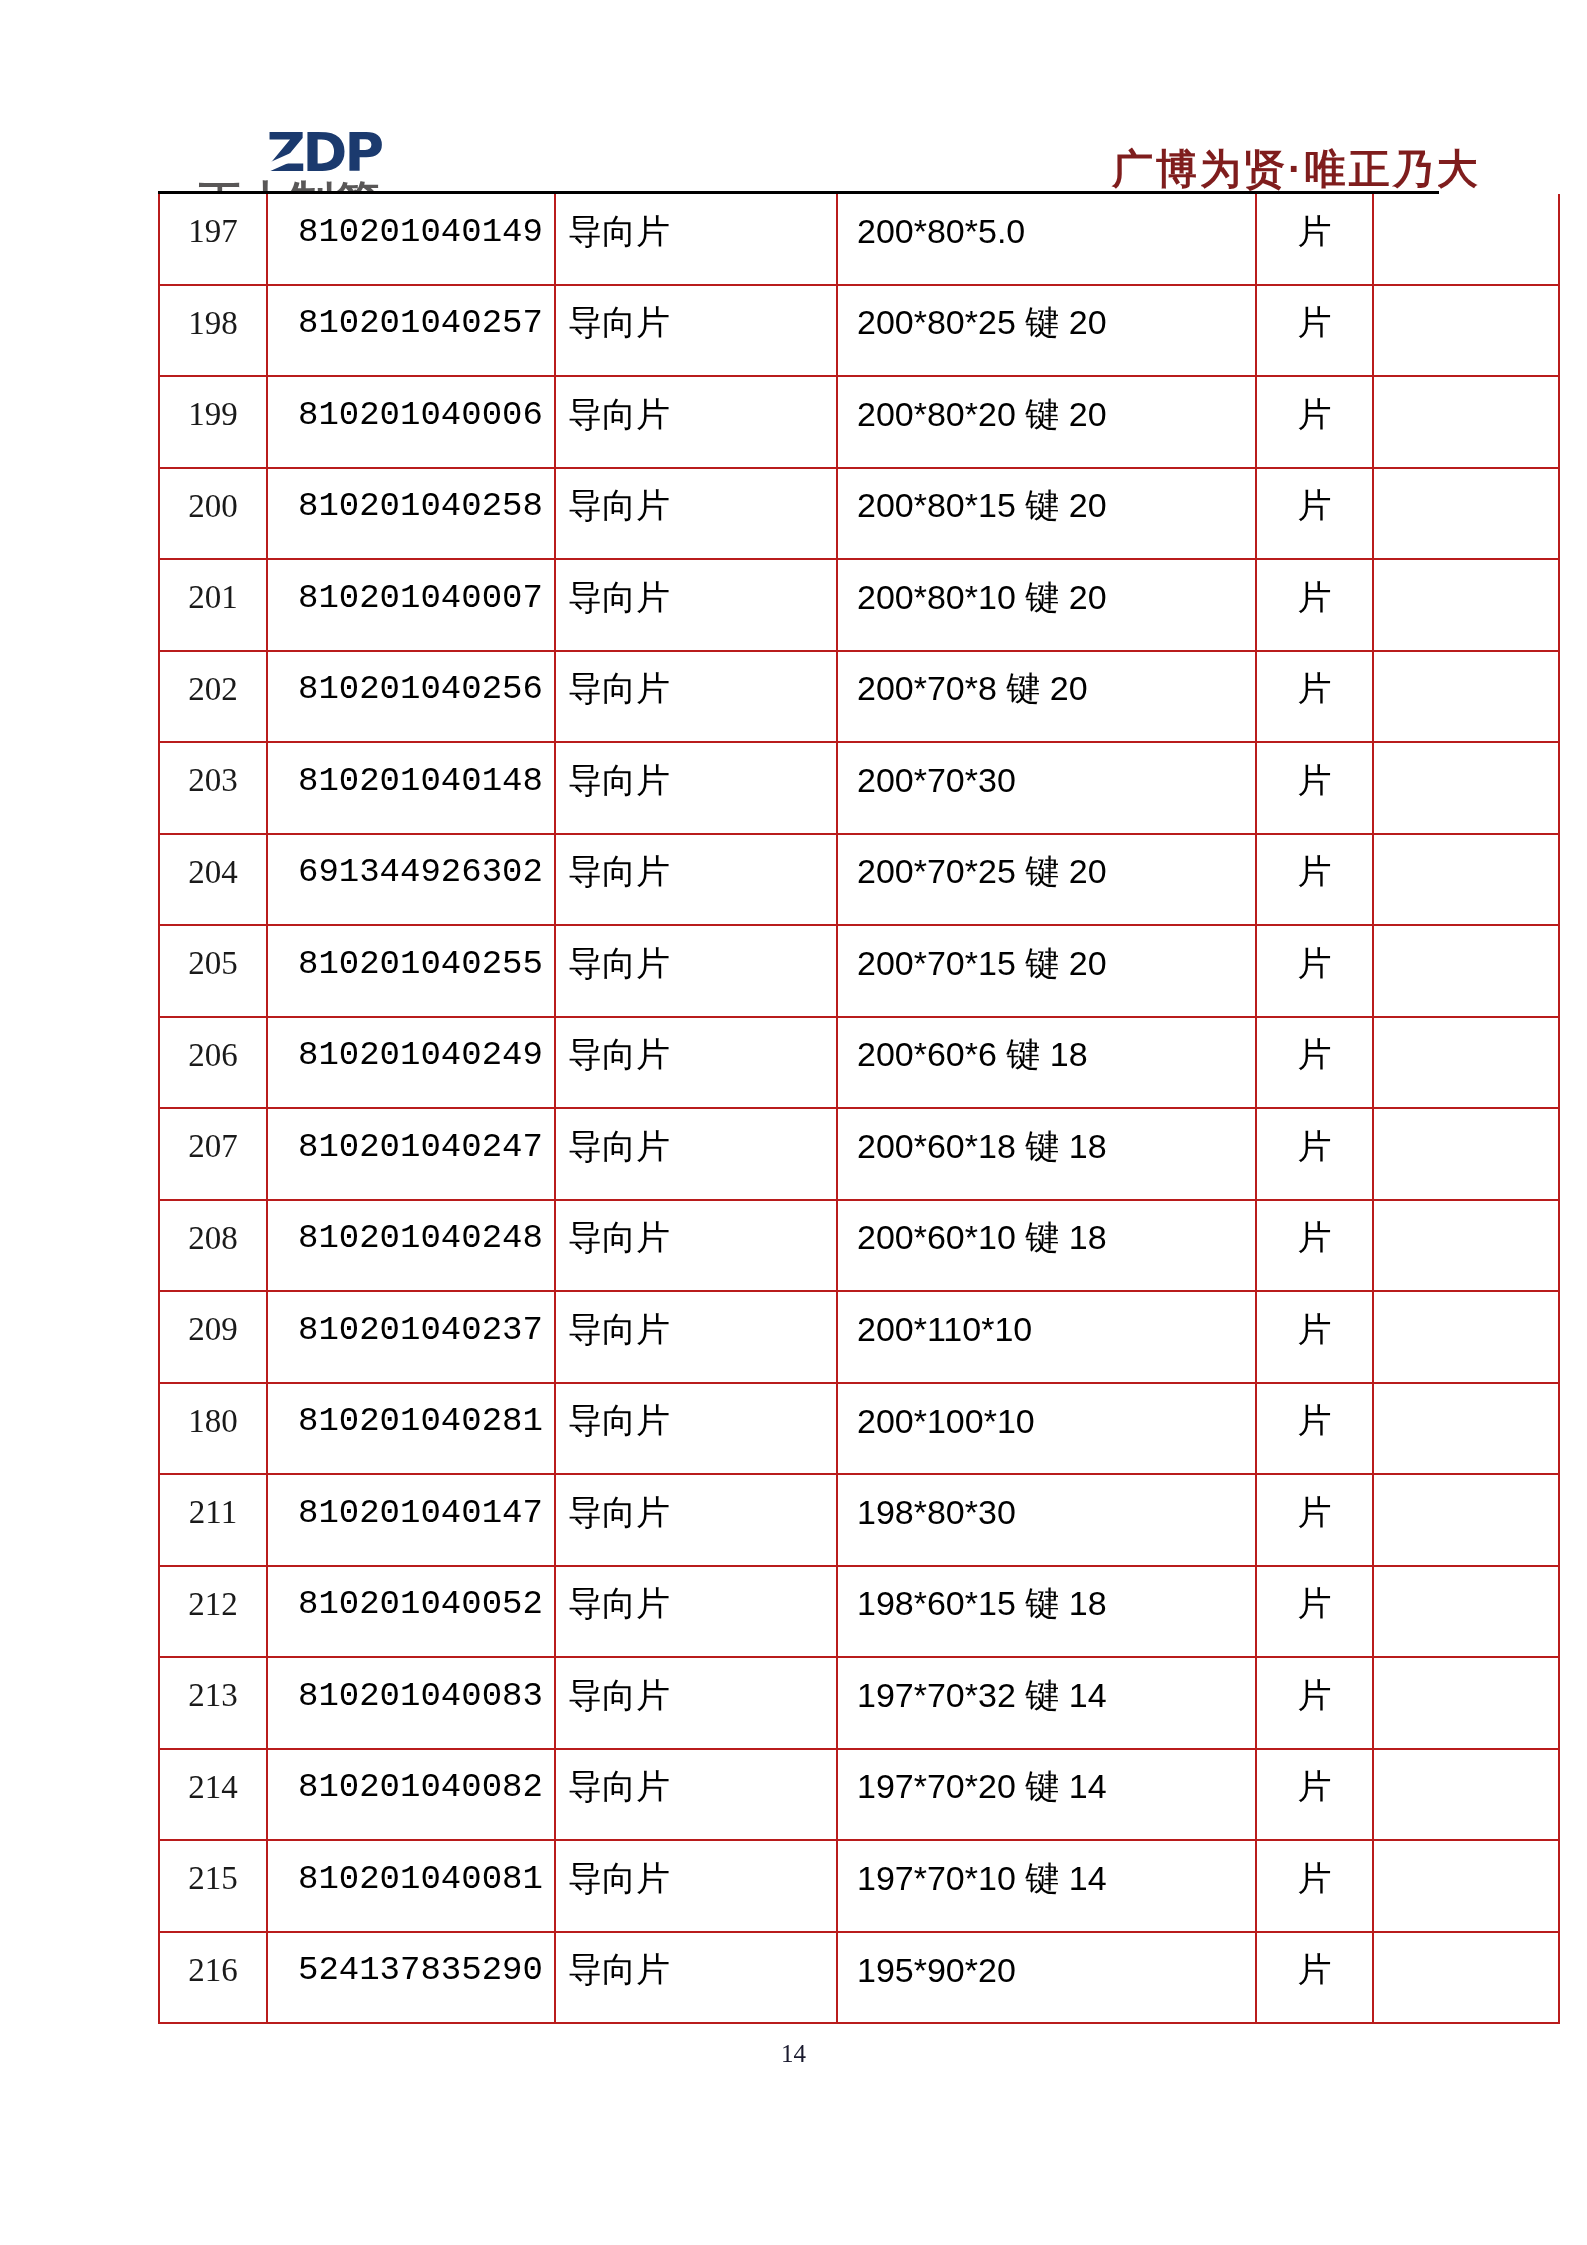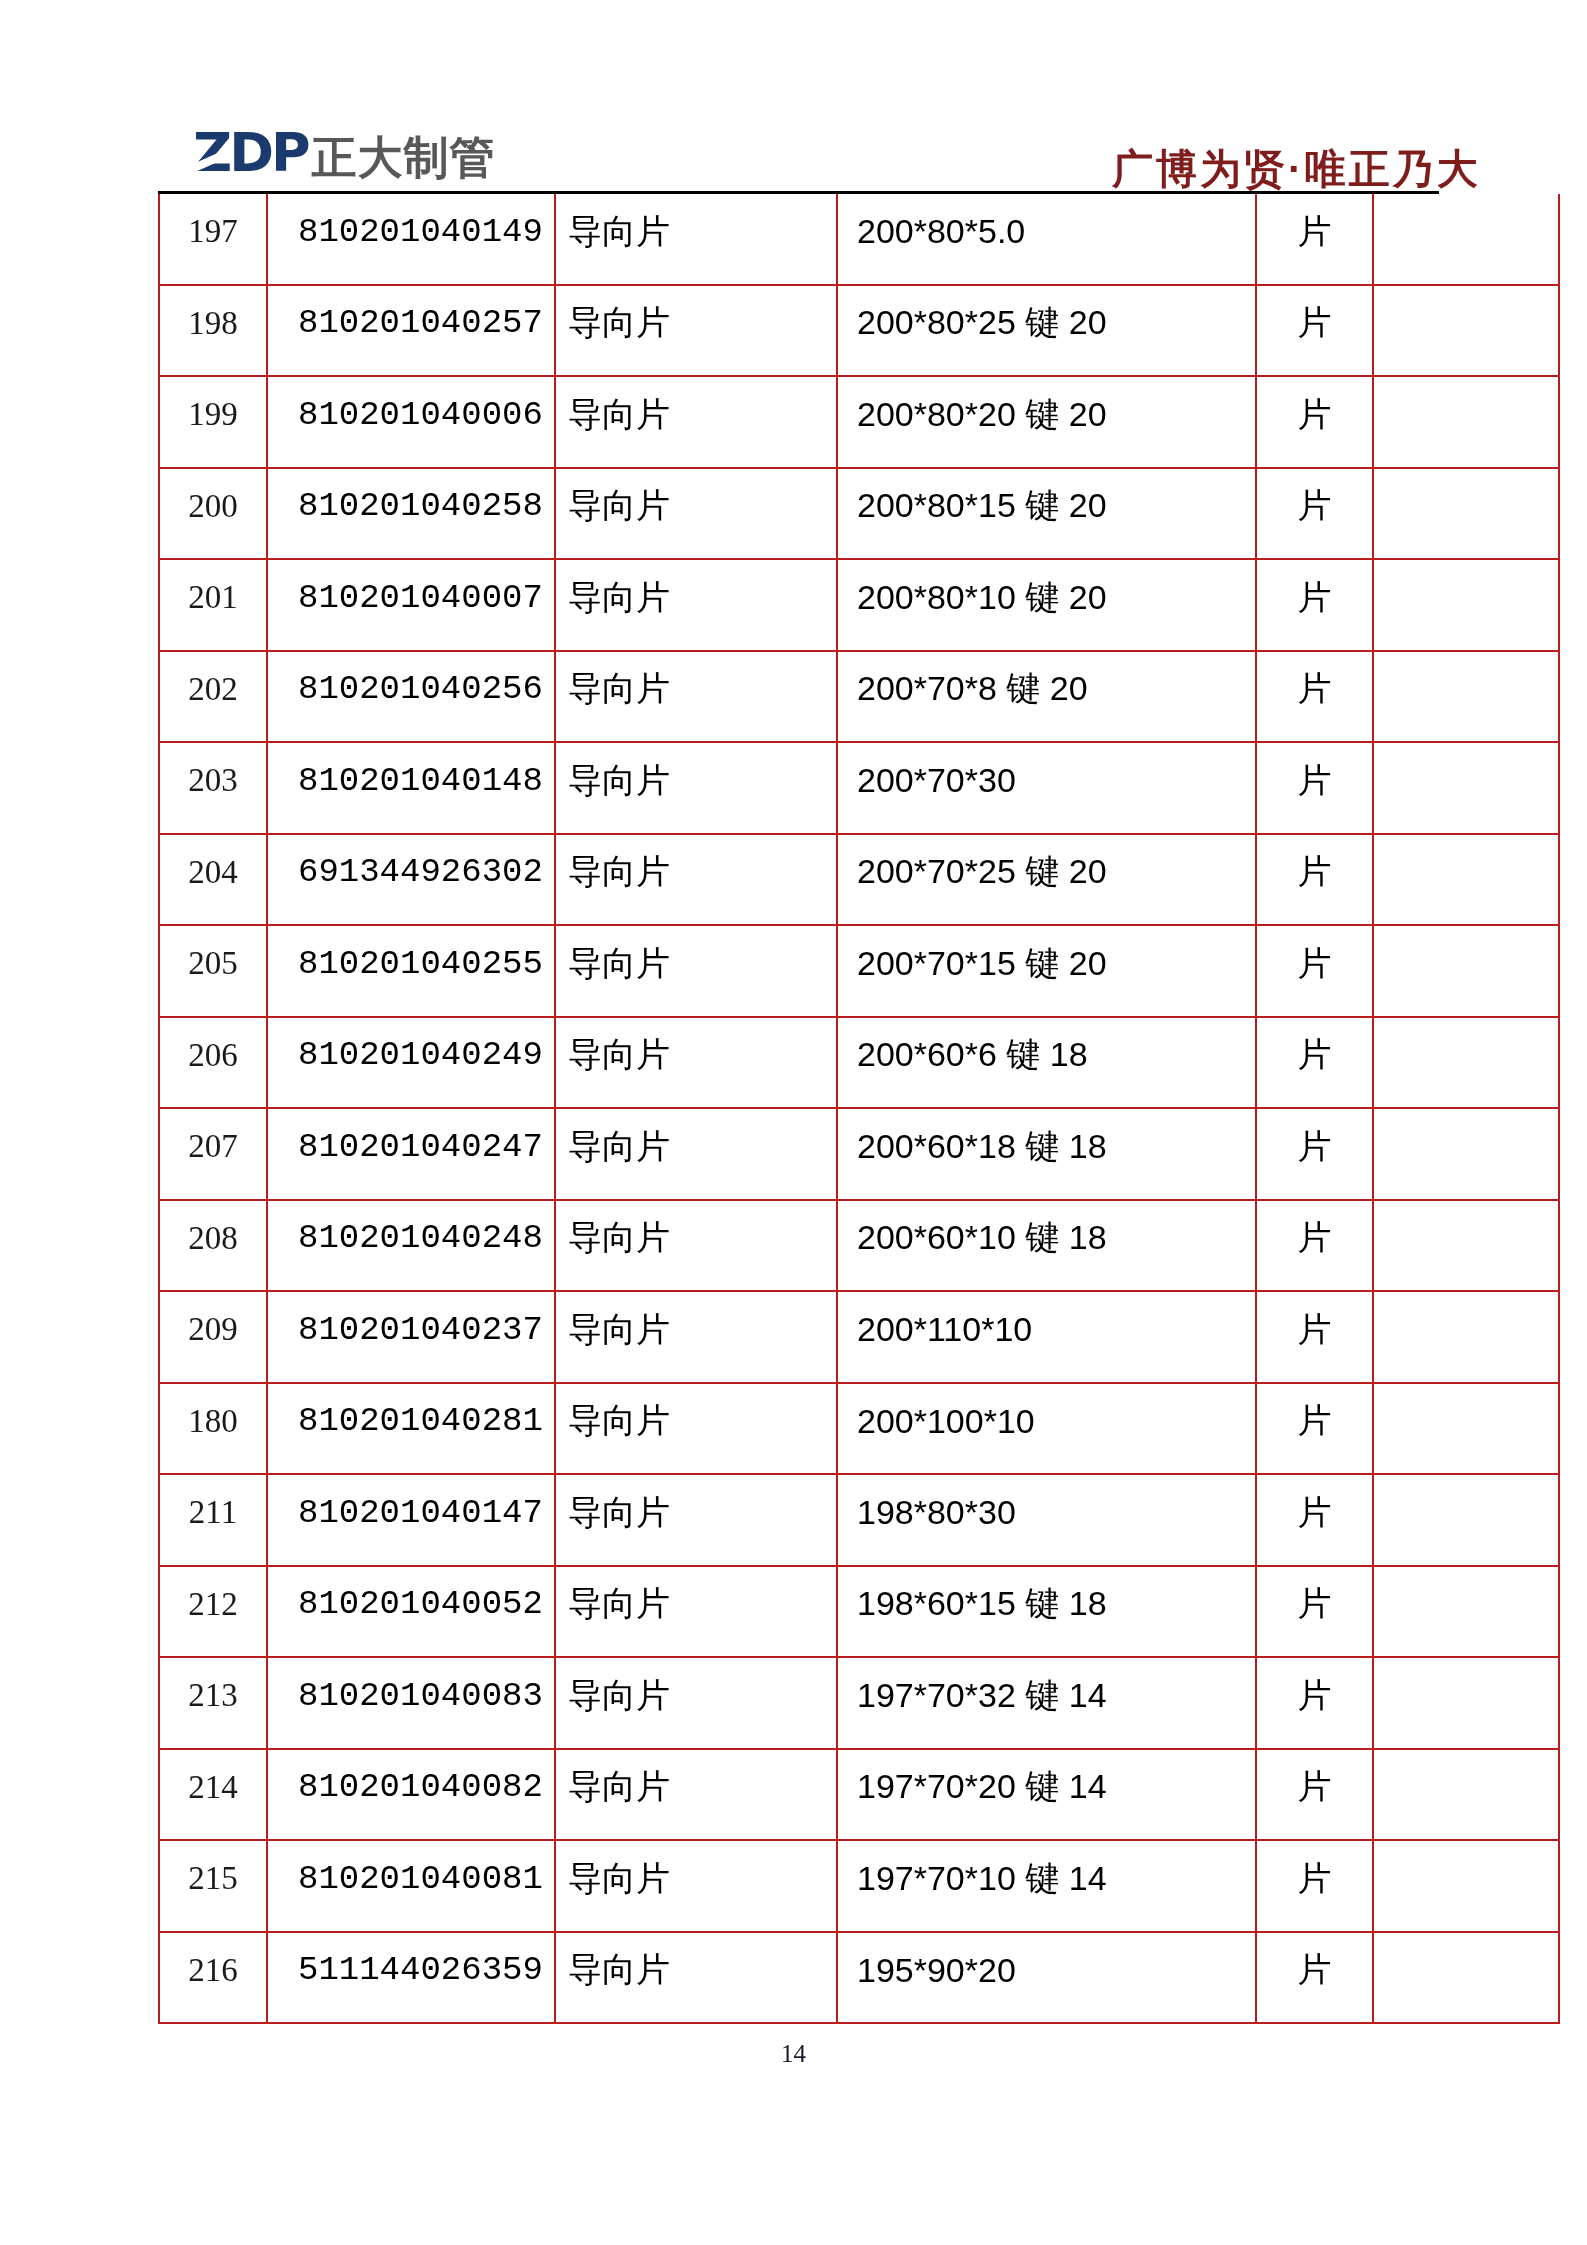--- a/index.html
+++ b/index.html
@@ -1,21 +1,21 @@
 <!DOCTYPE html>
 <html><head>
 <meta charset="utf-8">
 <style>
   * { margin:0; padding:0; box-sizing:border-box; }
   html,body { width:1587px; height:2245px; background:#ffffff; position:relative;
               font-family:"Liberation Sans", sans-serif; }
 
   
   .header { position:absolute; left:0; top:0; width:1587px; height:194px; }
-  .logo-wrap { position:absolute; left:193px; top:126px; display:flex; align-items:flex-end; }
+  .logo-wrap { position:absolute; left:193px; top:126px; display:flex; align-items:flex-end;flex-direction:column; }
   .logo-zdp { position:relative; font-family:"DejaVu Sans", sans-serif; font-weight:900;
               font-size:54px; line-height:1; color:#1b3a6e; letter-spacing:-3px; }
   .logo-zdp::after { content:""; position:absolute; left:-4px; top:30px; width:46px; height:8px;
                      background:#ffffff; transform:rotate(-24deg); border-radius:5px; }
   .logo-company { font-family:"Liberation Sans", sans-serif; font-weight:700; font-size:45px;
                   line-height:1; color:#595757; letter-spacing:1px; margin-left:4px; }
   .motto { position:absolute; left:1112px; top:142px; font-family:Liberation Sans, sans-serif;
            font-weight:700; font-size:41px; color:#7f1d1d; letter-spacing:3px; white-space:nowrap; }
 
   
@@ -159,20 +159,20 @@
     <div class="cell c-spec">197*70*20 键 14</div>
     <div class="cell c-unit">片</div>
     <div class="cell c-empty"></div>
     <div class="cell c-no">215</div>
     <div class="cell c-code">810201040081</div>
     <div class="cell c-name">导向片</div>
     <div class="cell c-spec">197*70*10 键 14</div>
     <div class="cell c-unit">片</div>
     <div class="cell c-empty"></div>
     <div class="cell c-no">216</div>
-    <div class="cell c-code">511144026359</div>
+    <div class="cell c-code">524137835290</div>
     <div class="cell c-name">导向片</div>
     <div class="cell c-spec">195*90*20</div>
     <div class="cell c-unit">片</div>
     <div class="cell c-empty"></div>
   </div>
 
 <div class="page-number">14</div>
 
 </body></html>

